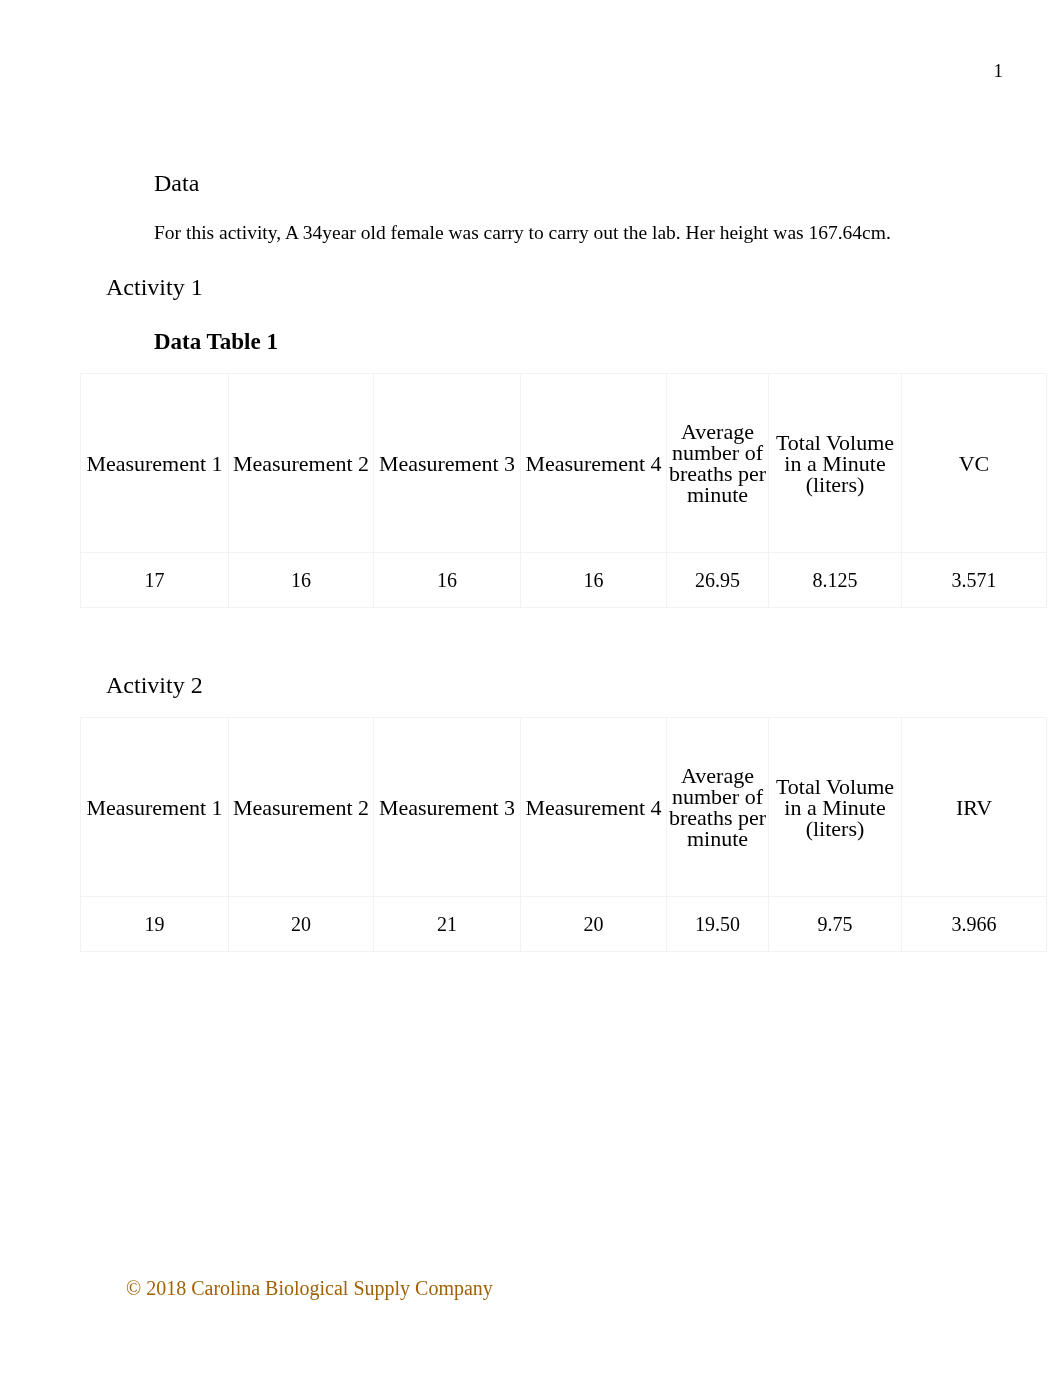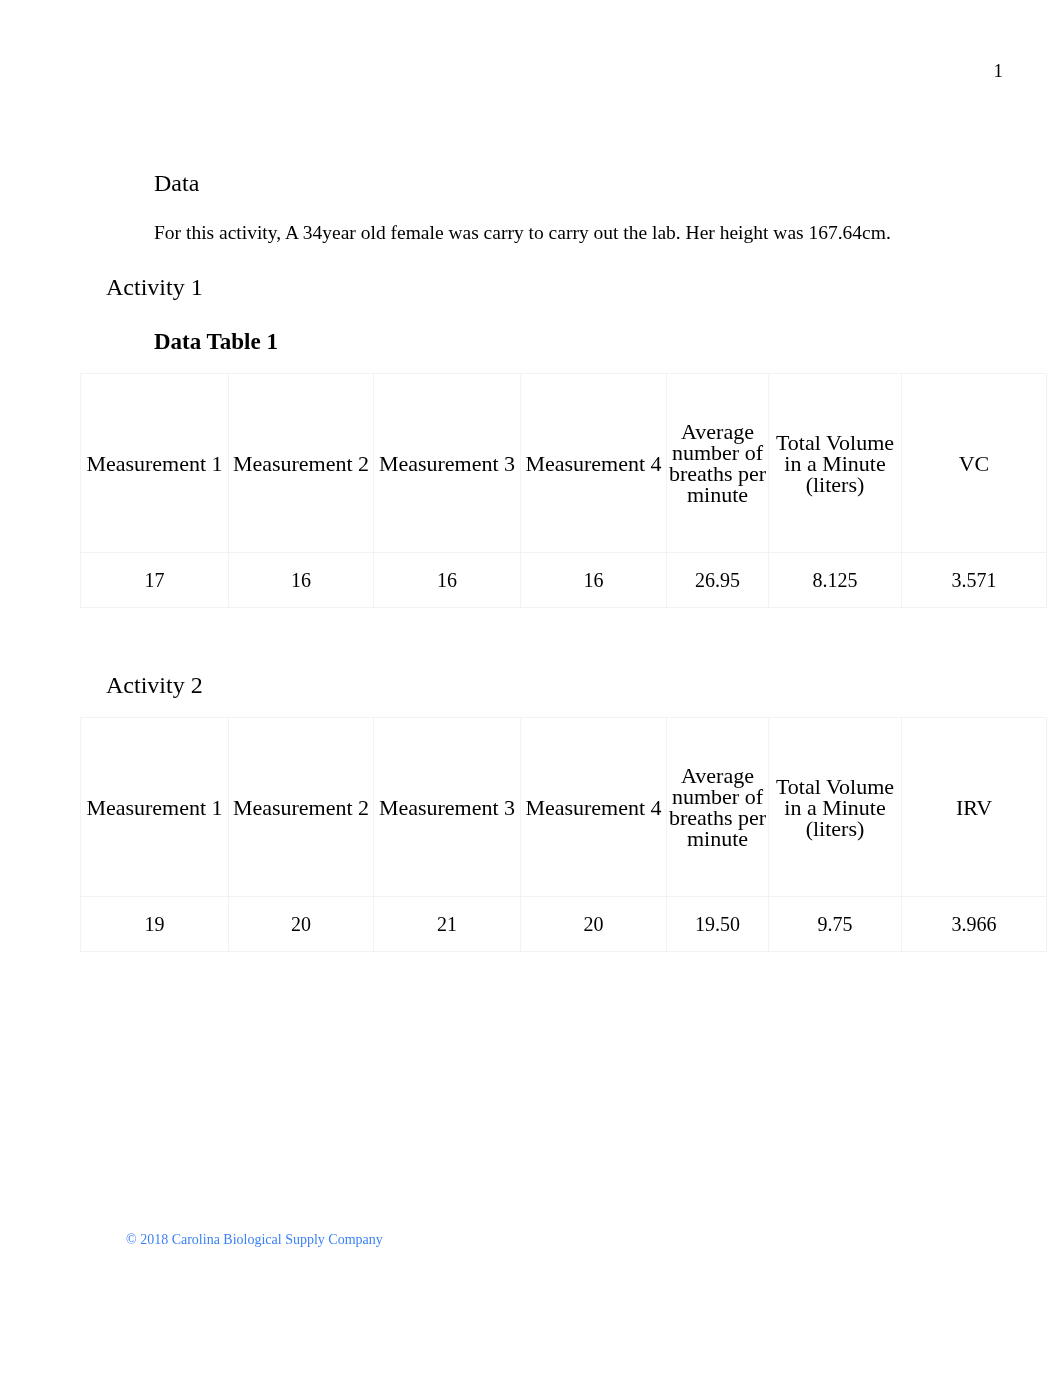--- a/index.html
+++ b/index.html
@@ -115,25 +115,25 @@
   col.c3 { width: 146px; }
   col.c4 { width: 102px; }
   col.c5 { width: 133px; }
   col.c6 { width: 145px; }
 
   .gap-after-table-1 { height: 36px; }
 
   
   .footer {
     position: absolute;
-    top: 1229px;
+    top: 1277px;
     left: 126px;
-    font-size: 14px;
+    font-size: 20px;
     line-height: 22px;
-    color: #3b82f6;
+    color: #a16207;
   }
 </style>
 </head>
 <body>
 
 <div class="page">
 
   <div class="page-number">1</div>
 
   <div class="content">

